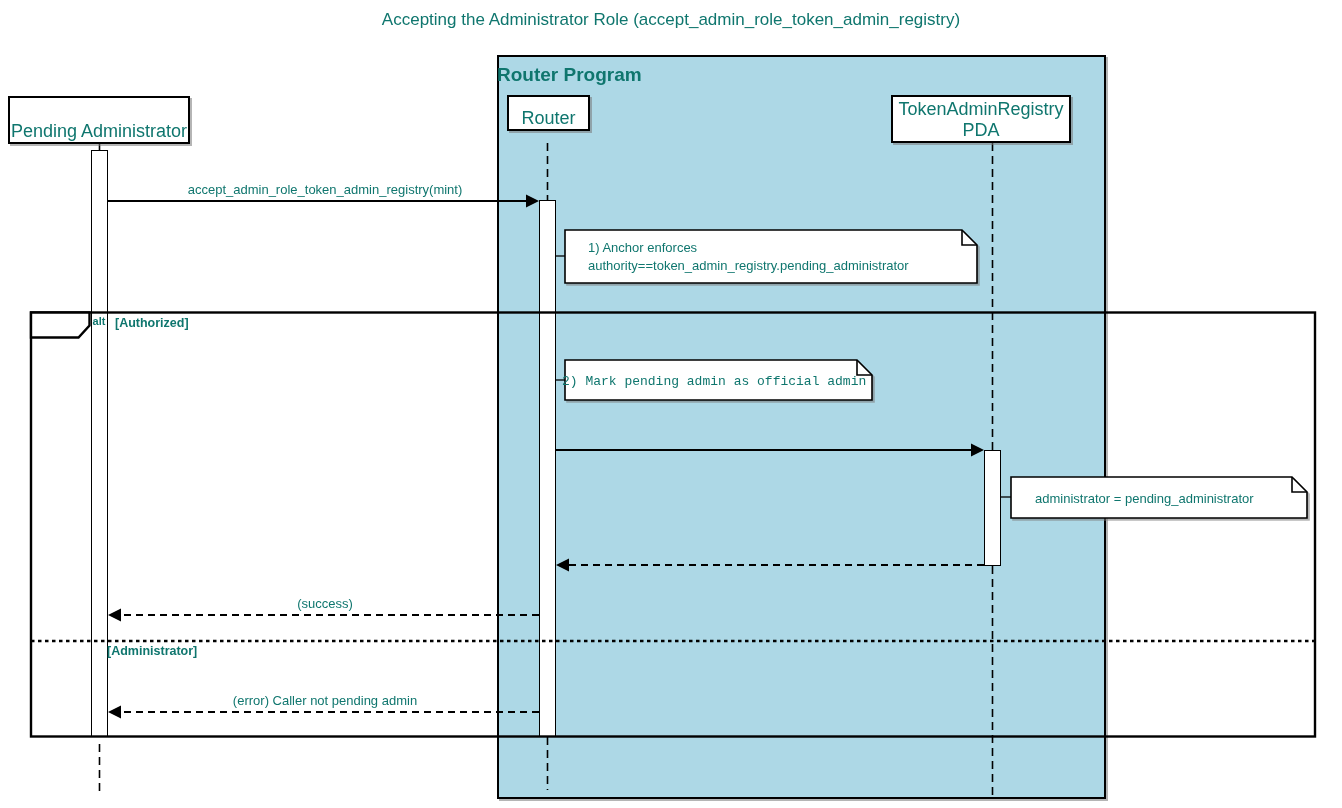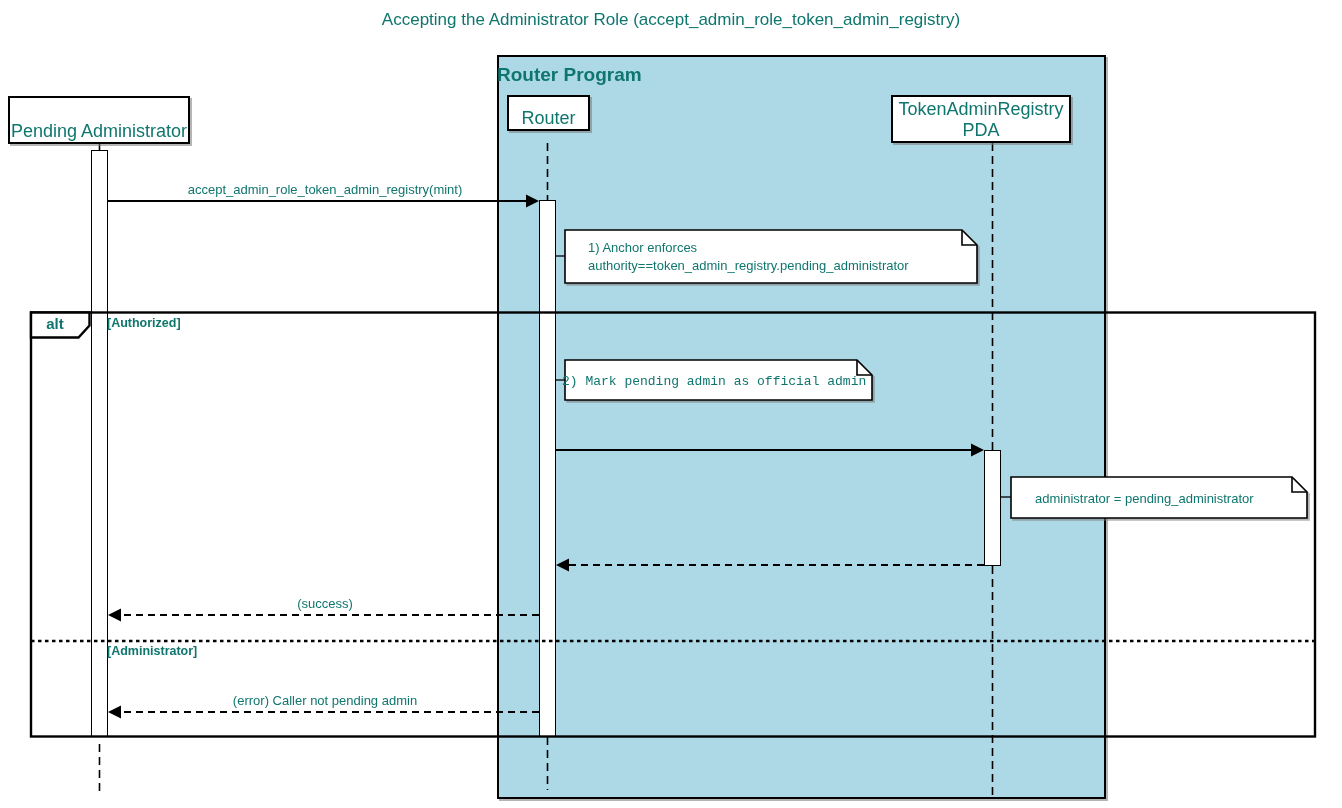--- a/index.html
+++ b/index.html
@@ -61,27 +61,28 @@
     font-size:13px;
     z-index:6;
   }
   #msg-call{top:182px;}
   #msg-success{top:596px;}
   #msg-error{top:693px;}
   .guard{
     font-weight:bold;font-size:12.5px;
     z-index:6;
   }
-  #guard-auth{left:107px;top:316px;}
+  #guard-auth{left:107px;top:316px;padding-left:8px;}
   #guard-unauth{left:107px;top:644px;}
   #alt-label{
     left:31px;top:315px;width:48px;
     text-align:center;
-    font-weight:bold;font-size:15px;
+    font-weight:bold;font-size:11px;
     z-index:6;
+    padding-left:44px;
   }
   .note-text{
     font-size:13px;
     line-height:18px;
     z-index:6;
     white-space:nowrap;
   }
   #note1-text{left:588px;top:239px;}
   #note2-text{left:562px;top:373px;font-family:Liberation Mono, monospace;}
   #note3-text{left:1035px;top:490px;}

